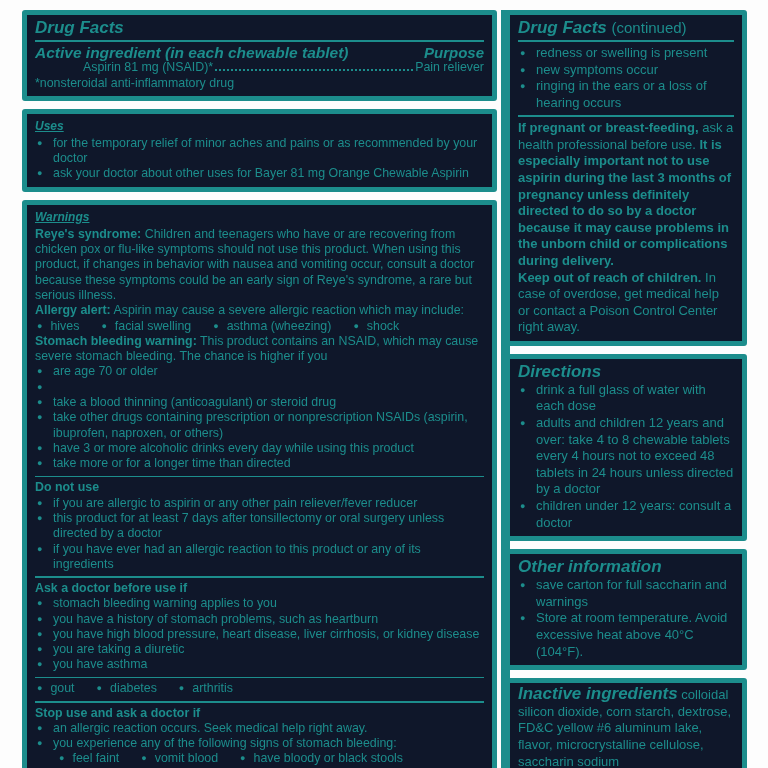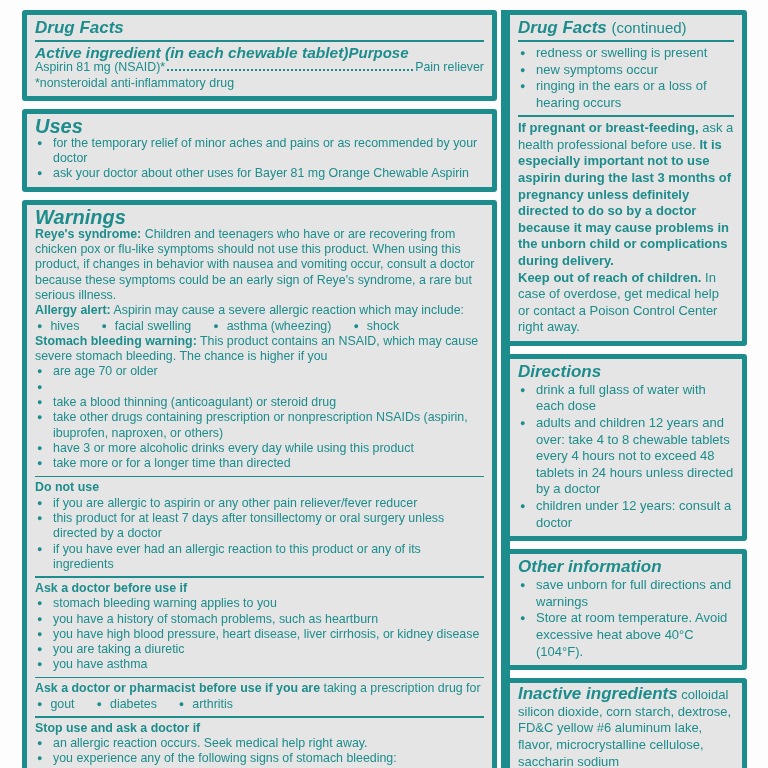--- a/index.html
+++ b/index.html
@@ -5,39 +5,39 @@
   :root{
     --teal:#1c8d8c;
   }
   html,body{margin:0;padding:0;}
   body{
     width:768px;height:768px;background:#fdfdfd;position:relative;
     font-family:"Liberation Sans", sans-serif;color:var(--teal);
     -webkit-font-smoothing:antialiased;
   }
   .box{
-    background:#e5e5e5;border:5px solid var(--teal);border-radius:3px;
+    background:#0f172a;border:5px solid var(--teal);border-radius:3px;
     padding:3px 8px 5px 8px;box-sizing:border-box;position:relative;z-index:1;
   }
   #left-col{position:absolute;left:22px;top:10px;width:475px;}
   #right-col{position:absolute;left:501px;top:10px;width:246px;}
   #right-rail{position:absolute;left:501px;top:10px;width:9px;height:752px;background:var(--teal);z-index:0;}
   #right-col .box{border-left-width:9px;}
   .gap{height:8px;}
   .h1{font-style:italic;font-weight:bold;font-size:17px;line-height:20px;}
-  .h1-sm{font-style:italic;font-weight:bold;font-size:20px;line-height:19px;}
+  .h1-sm{font-style:italic;font-weight:bold;font-size:12px;line-height:19px;text-decoration:underline;}
   .h1 .reg{font-style:normal;font-weight:normal;font-size:15px;}
   .rule{height:2px;background:var(--teal);margin:2px 0 3px 0;}
   .rule-thin{height:1.8px;background:var(--teal);margin:4px 0 3px 0;}
   .lc{font-size:12.4px;line-height:15.3px;}
   .rc{font-size:13px;line-height:16.6px;}
   .b{font-weight:bold;}
   .bi{font-weight:bold;font-style:italic;}
-  .row{display:flex;align-items:baseline;}
-  .leader-row{display:flex;align-items:baseline;}
+  .row{display:flex;justify-content:space-between;align-items:baseline;}
+  .leader-row{display:flex;align-items:baseline;margin-left:48px;}
   .leader{flex:1;border-bottom:2px dotted var(--teal);margin:0 2px 3px 2px;}
   .bul{display:flex;}
   .bul .blt{flex:none;width:8px;margin:0 8px 0 2px;font-size:9px;}
   .inline-buls{display:flex;flex-wrap:wrap;}
   .inline-buls .item{display:flex;margin-right:20px;}
   .inline-buls .item .blt{margin:0 8px 0 2px;font-size:9px;}
   .sub .blt{margin-left:2px;}
   #warnings-box{min-height:586px;}
   #continued-box{min-height:295px;}
 </style>
@@ -170,24 +170,20 @@
     <div class="bul lc">
         <span class="blt">●</span>
         <span>you are taking a diuretic</span>
       </div>
     <div class="bul lc">
         <span class="blt">●</span>
         <span>you have asthma</span>
       </div>
 
     <div class="rule-thin"></div>
-    <div class="lc">
-      <span class="b">Ask a doctor or pharmacist before use if you are</span>
-      <span>taking a prescription drug for</span>
-    </div>
     <div class="inline-buls lc">
       <span class="item">
           <span class="blt">●</span>
           <span>gout</span>
         </span>
       <span class="item">
           <span class="blt">●</span>
           <span>diabetes</span>
         </span>
       <span class="item">
@@ -273,21 +269,21 @@
         <span>children under 12 years: consult a doctor</span>
       </div>
   </div>
 
   <div class="gap"></div>
 
   <div class="box">
     <div class="h1">Other information</div>
     <div class="bul rc">
         <span class="blt">●</span>
-        <span>save unborn for full directions and warnings</span>
+        <span>save carton for full saccharin and warnings</span>
       </div>
     <div class="bul rc">
         <span class="blt">●</span>
         <span>Store at room temperature. Avoid excessive heat above 40°C (104°F).</span>
       </div>
   </div>
 
   <div class="gap"></div>
 
   <div class="box">

